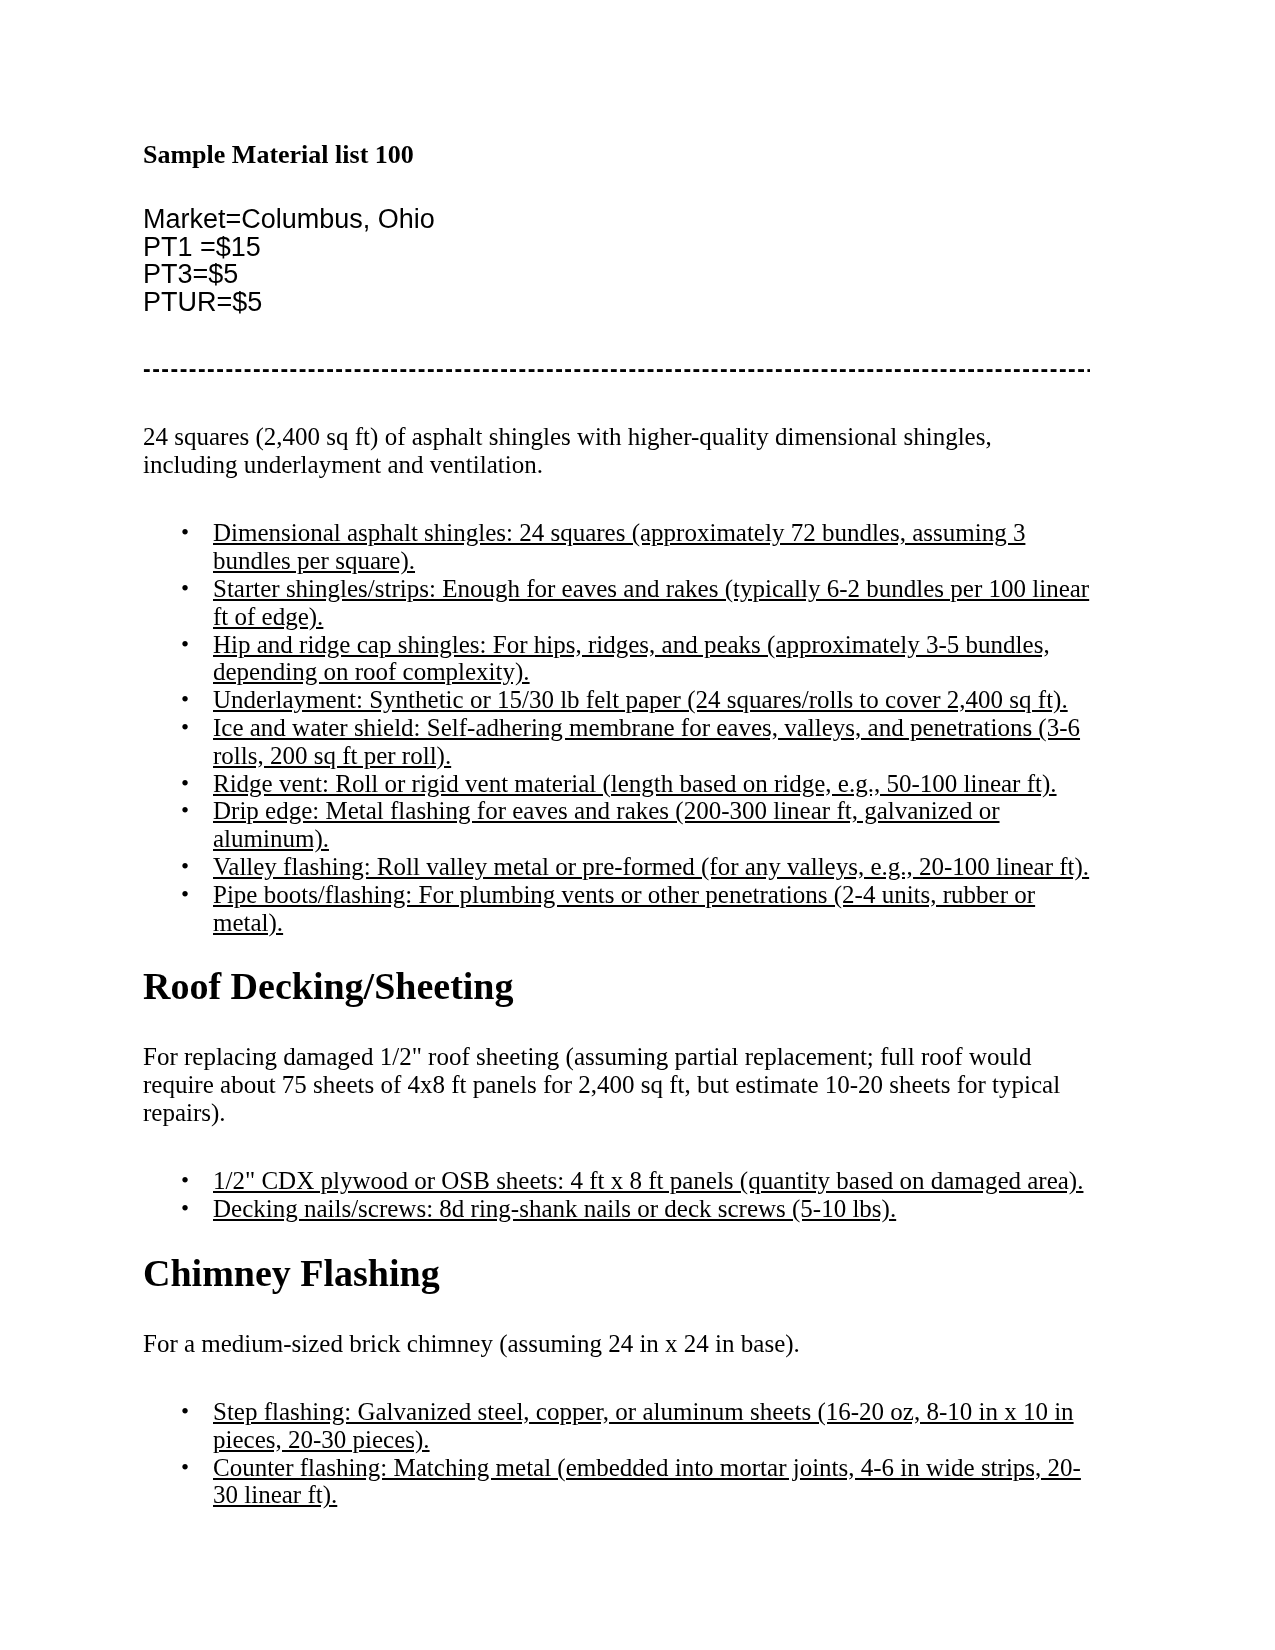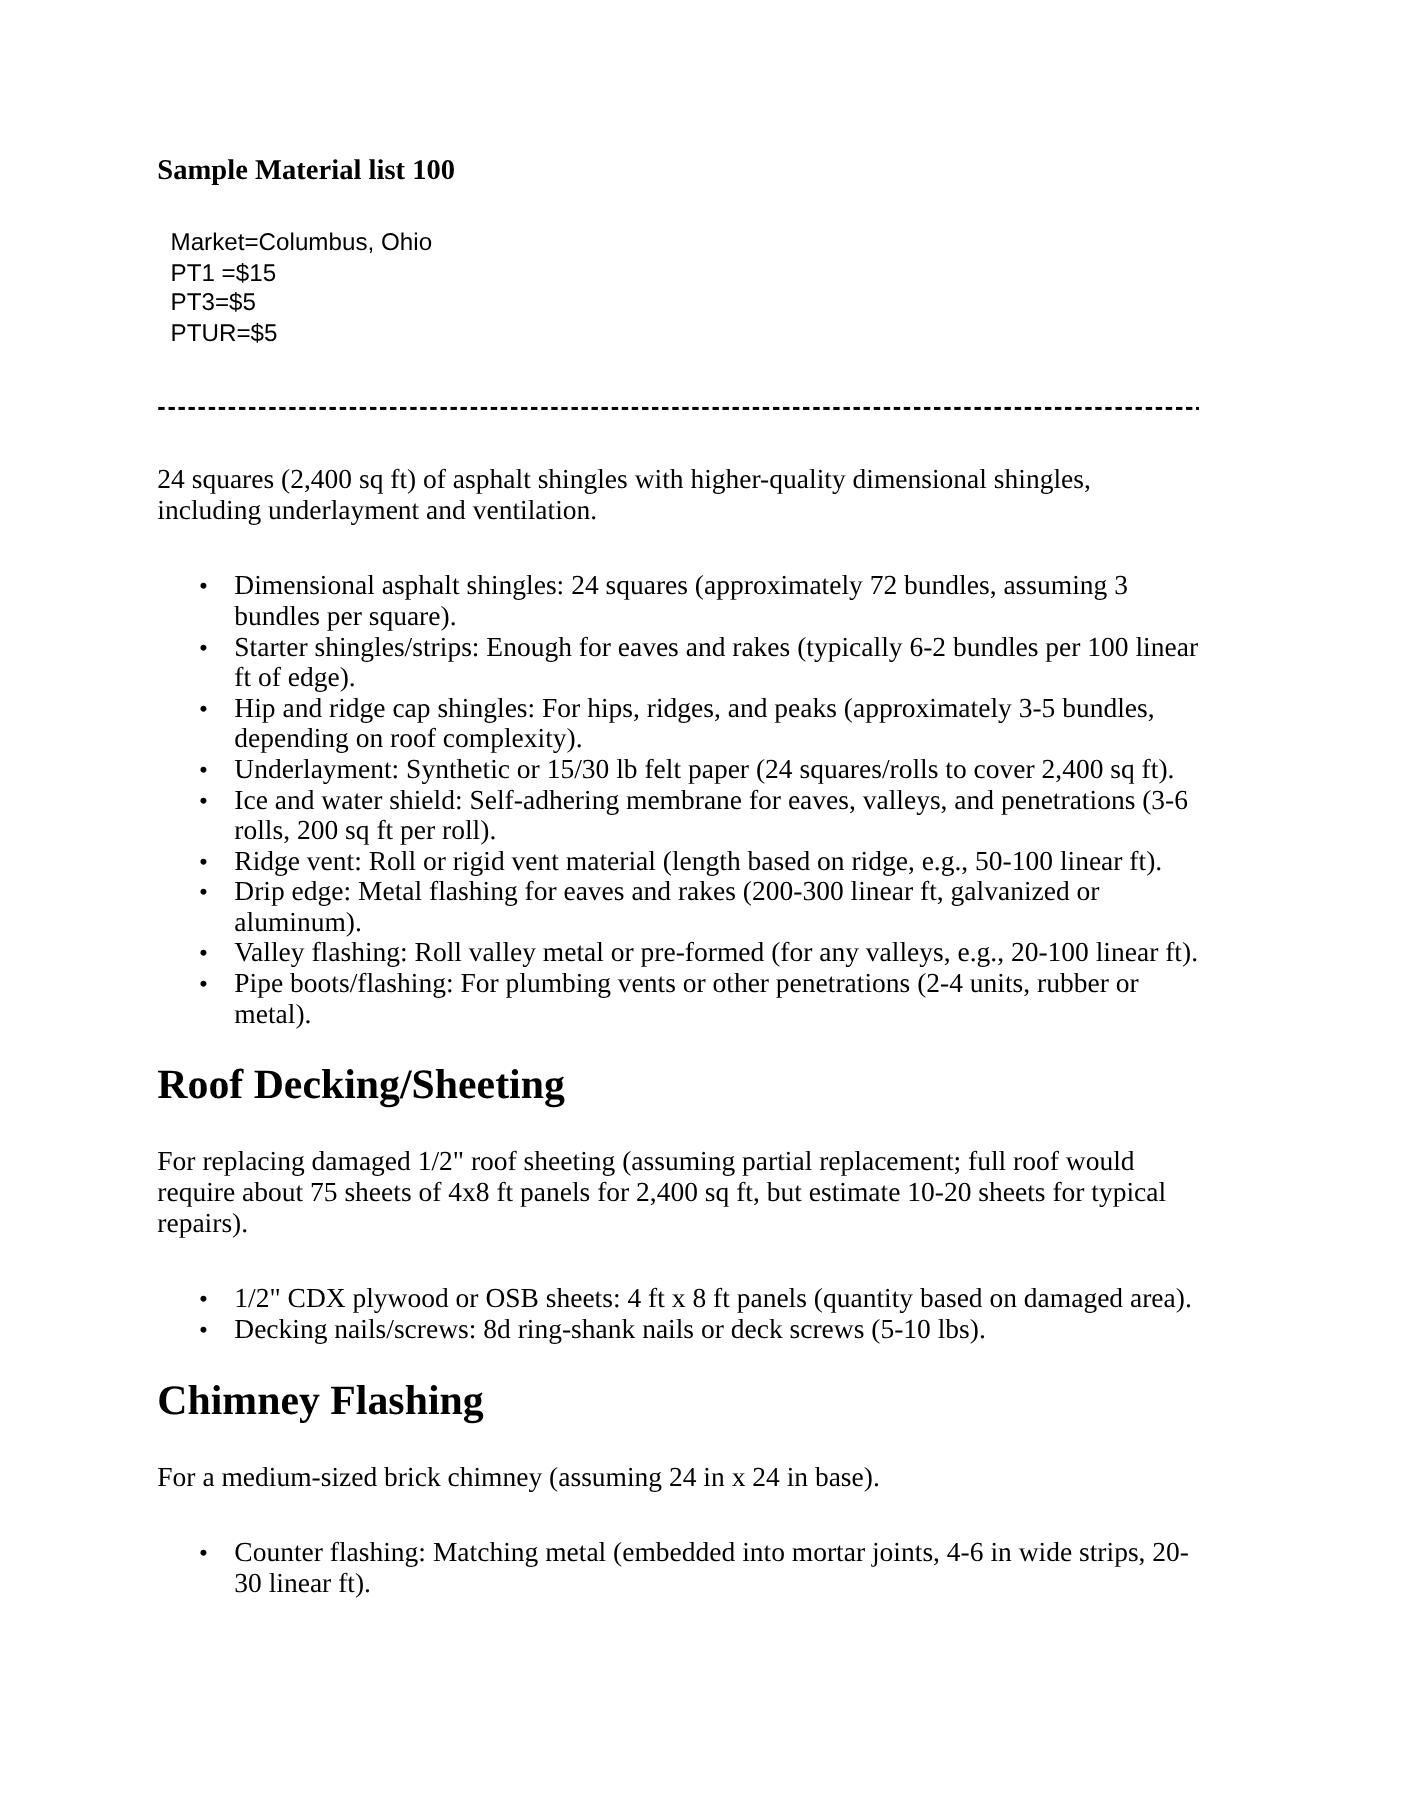--- a/index.html
+++ b/index.html
@@ -20,23 +20,23 @@
   }
   .doc-title {
     font-family: "Liberation Serif", serif;
     font-size: 26px;
     font-weight: bold;
     line-height: 30px;
     margin: 0 0 36px 0;
   }
   .meta-block {
     font-family: "Liberation Sans", sans-serif;
-    font-size: 22px;
+    font-size: 27px;
     line-height: 27.6px;
-    margin: 12px;
+    margin: 0;
   }
   .separator {
     font-family: "Liberation Sans", sans-serif;
     font-size: 23px;
     font-weight: bold;
     line-height: 27px;
     letter-spacing: 1.5px;
     white-space: nowrap;
     overflow: hidden;
     margin: 40px 0 10px 0;
@@ -56,20 +56,21 @@
   ul.bullets {
     list-style: none;
     margin: 28px 0;
     padding: 0;
     font-size: 25px;
     line-height: 27.8px;
   }
   ul.bullets li {
     position: relative;
     padding-left: 70px;
+    text-decoration: underline;
   }
   ul.bullets li::before {
     content: "\2022";
     position: absolute;
     left: 38px;
     top: 0px;
     font-size: 23px;
   }
 </style>
 </head>
@@ -102,16 +103,17 @@
       </ul>
       <h2 class="h2">Roof Decking/Sheeting</h2>
       <p class="para">For replacing damaged 1/2" roof sheeting (assuming partial replacement; full roof would require about 75 sheets of 4x8 ft panels for 2,400 sq ft, but estimate 10-20 sheets for typical repairs).</p>
       <ul class="bullets">
         <li>1/2" CDX plywood or OSB sheets: 4 ft x 8 ft panels (quantity based on damaged area).</li>
         <li>Decking nails/screws: 8d ring-shank nails or deck screws (5-10 lbs).</li>
       </ul>
       <h2 class="h2">Chimney Flashing</h2>
       <p class="para">For a medium-sized brick chimney (assuming 24 in x 24 in base).</p>
       <ul class="bullets">
+        <li>Step flashing: Galvanized steel, copper, or aluminum sheets (16-20 oz, 8-10 in x 10 in pieces, 20-30 pieces).</li>
         <li>Counter flashing: Matching metal (embedded into mortar joints, 4-6 in wide strips, 20-30 linear ft).</li>
       </ul>
     </div>
 </div>
 
 </body></html>

